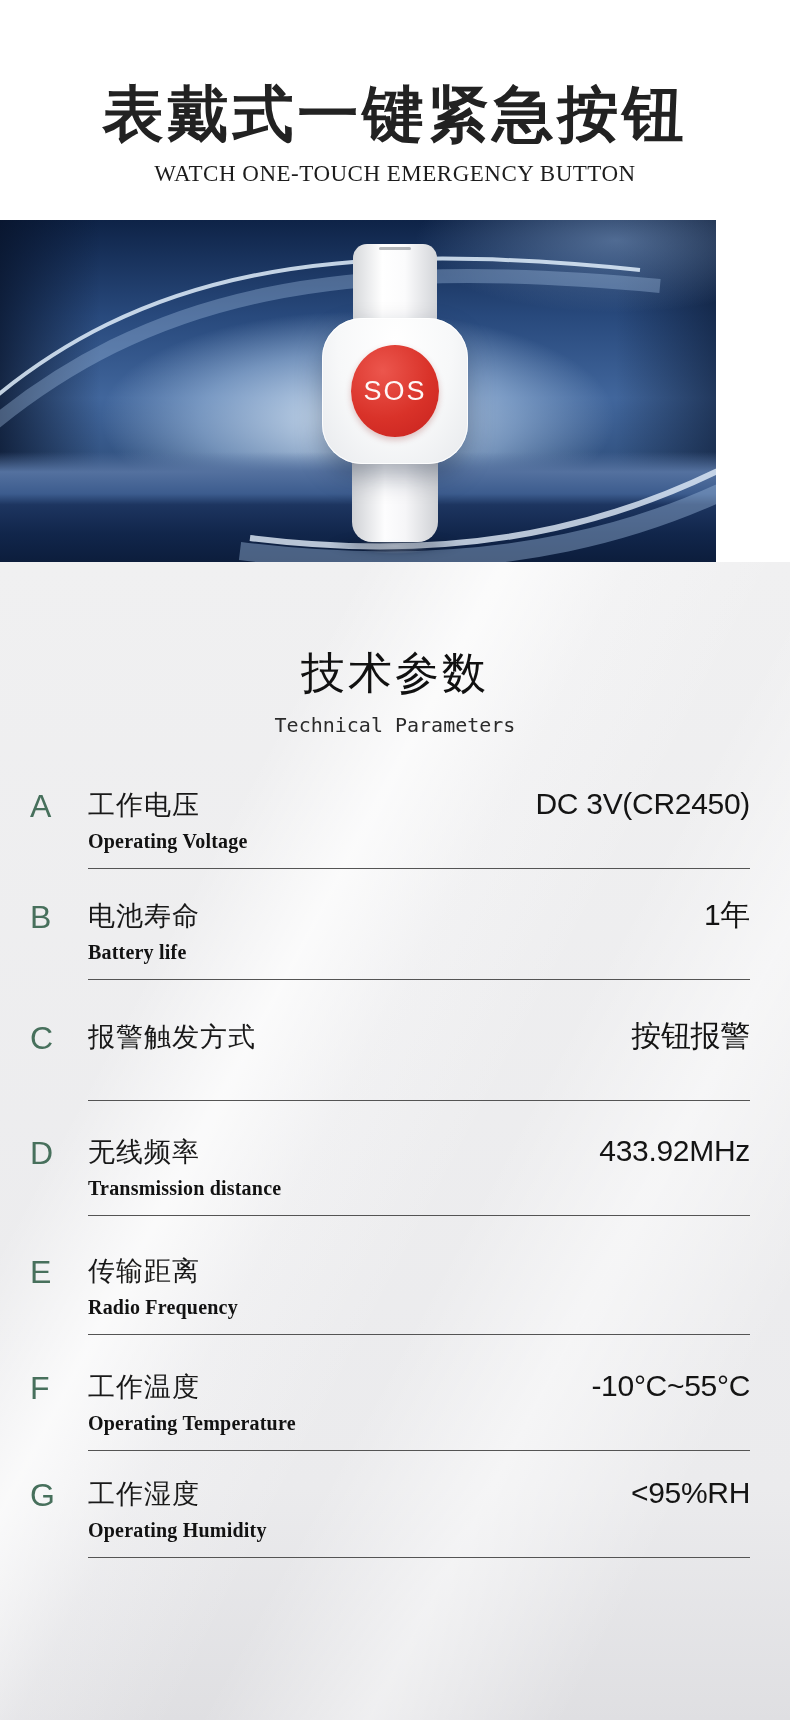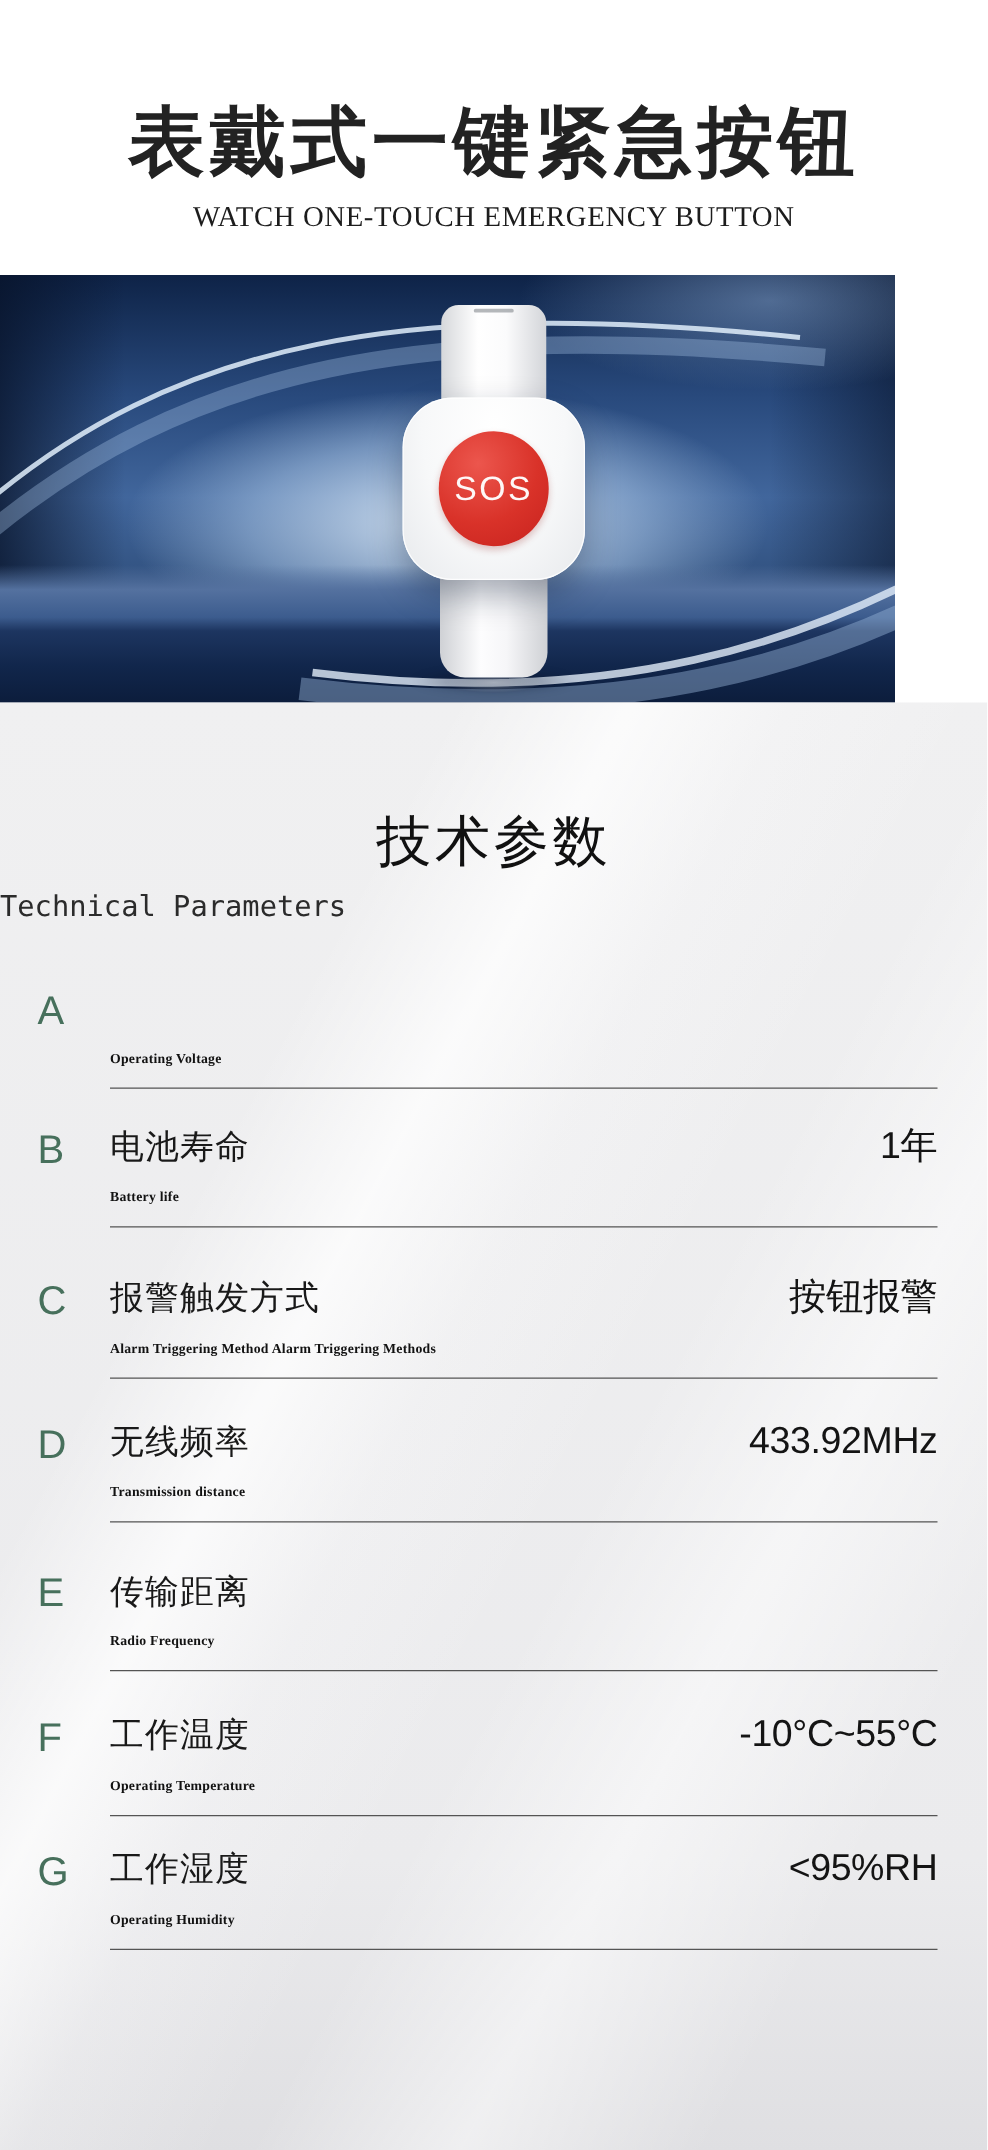--- a/index.html
+++ b/index.html
@@ -48,40 +48,40 @@
   .sos-label { color:rgba(255,255,255,0.96); font-size:27px; letter-spacing:2px; font-weight:500; }
 
   
   .params { position:absolute; top:562px; left:0; width:790px; height:1158px;
     background:
       linear-gradient(118deg, rgba(255,255,255,0) 26%, rgba(255,255,255,0.75) 36%, rgba(252,252,253,0.25) 45%, rgba(255,255,255,0) 56%),
       linear-gradient(118deg, rgba(255,255,255,0) 58%, rgba(255,255,255,0.5) 70%, rgba(255,255,255,0) 84%),
       linear-gradient(180deg,#f0f0f1 0%,#ebebed 80%,#dfdfe2 100%); }
   .params-title { margin:0; padding-top:82px; text-align:center; font-size:44px; font-weight:500;
     color:#111; letter-spacing:3px; font-family:"DejaVu Sans","Liberation Sans",sans-serif; }
-  .params-subtitle { margin:10px 0 0 0; font-family:"DejaVu Sans Mono","Liberation Mono",monospace;
-    font-size:23px; color:#2b2b2b; letter-spacing:0px; }
+  .params-subtitle { margin:10px 0 0 0; text-align:center; font-family:"DejaVu Sans Mono","Liberation Mono",monospace;
+    font-size:20px; color:#2b2b2b; letter-spacing:0px; }
 
   .spec-table { margin-top:36px; }
   .spec-row { position:relative; width:790px; }
   .spec-row:nth-child(1){ height:96px; }
   .spec-row:nth-child(2){ height:111px; }
   .spec-row:nth-child(3){ height:121px; }
   .spec-row:nth-child(4){ height:115px; }
   .spec-row:nth-child(5){ height:119px; }
   .spec-row:nth-child(6){ height:116px; }
   .spec-row:nth-child(7){ height:107px; }
   .spec-row::after { content:""; position:absolute; left:88px; right:40px; bottom:0; height:1px; background:#545454; }
   .spec-key { position:absolute; left:30px; bottom:47px; font-size:32px; color:#47705c; line-height:1; }
   .spec-main { position:absolute; left:88px; right:40px; bottom:50px; display:flex;
     justify-content:space-between; align-items:baseline; }
   .spec-label-zh { font-size:27px; color:#191919; font-weight:500; letter-spacing:1px; line-height:1; }
   .spec-value { font-size:30px; color:#141414; font-weight:500; letter-spacing:-0.3px; line-height:1; white-space:nowrap; }
   .spec-label-en { position:absolute; left:88px; bottom:18px; font-family:"Liberation Serif","DejaVu Serif",serif;
-    font-weight:bold; font-size:11px; color:#121212; line-height:1; letter-spacing:0.2px; }
+    font-weight:bold; font-size:20px; color:#121212; line-height:1; letter-spacing:0.2px; }
 </style>
 </head>
 <body>
 
 <div class="page">
 
   <div class="header">
     <h1 class="product-title">表戴式一键紧急按钮</h1>
     <p class="product-subtitle">WATCH ONE-TOUCH EMERGENCY BUTTON</p>
   </div>
@@ -107,39 +107,42 @@
       </div>
     </div>
   </div>
 
   <div class="params">
     <h2 class="params-title">技术参数</h2>
     <p class="params-subtitle">Technical Parameters</p>
     <div class="spec-table">
   <div class="spec-row">
     <span class="spec-key">A</span>
+    <div class="spec-main">
+      <span class="spec-label-zh">工作电压</span>
+      <span class="spec-value">DC 3V(CR2450)</span>
+    </div>
     <span class="spec-label-en">Operating Voltage</span>
   </div>
 
   <div class="spec-row">
     <span class="spec-key">B</span>
     <div class="spec-main">
       <span class="spec-label-zh">电池寿命</span>
       <span class="spec-value">1年</span>
     </div>
     <span class="spec-label-en">Battery life</span>
   </div>
 
   <div class="spec-row">
     <span class="spec-key">C</span>
     <div class="spec-main">
       <span class="spec-label-zh">报警触发方式</span>
       <span class="spec-value">按钮报警</span>
     </div>
-    <span class="spec-label-en">Alarm Triggering Method Alarm Triggering Methods</span>
   </div>
 
   <div class="spec-row">
     <span class="spec-key">D</span>
     <div class="spec-main">
       <span class="spec-label-zh">无线频率</span>
       <span class="spec-value">433.92MHz</span>
     </div>
     <span class="spec-label-en">Transmission distance</span>
   </div>

